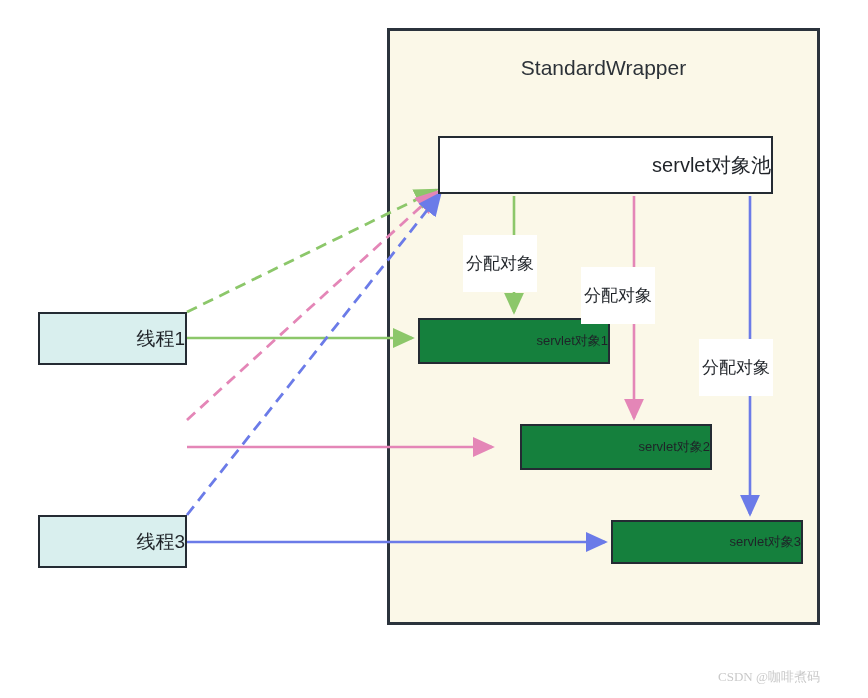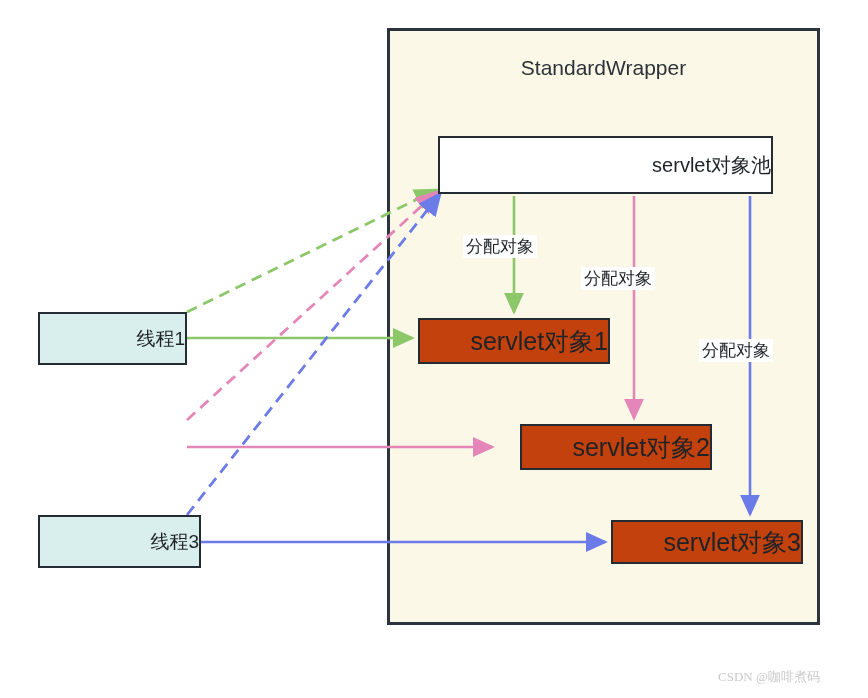--- a/index.html
+++ b/index.html
@@ -28,35 +28,35 @@
     display:block;
   }
   .panel-title{
     position:absolute;left:387px;top:56px;width:433px;
     text-align:center;font-size:21px;color:#2c3238;
   }
   .pool{
     left:438px;top:136px;width:335px;height:58px;
     background:#ffffff;font-size:20px;
   }
-  .sobj{background:#c2410c;font-size:25px;}
+  .sobj{background:#15803d;font-size:13px;}
   .sobj1{left:418px;top:318px;width:192px;height:46px;}
   .sobj2{left:520px;top:424px;width:192px;height:46px;}
   .sobj3{left:611px;top:520px;width:192px;height:44px;}
   .thread{background:#d9efee;font-size:19px;}
   .th1{left:38px;top:312px;width:149px;height:53px;padding-left:46px;}
   .th2{left:38px;top:420px;width:149px;height:53px;}
-  .th3{left:38px;top:515px;width:163px;height:53px;padding-left:24px;}
+  .th3{left:38px;top:515px;width:149px;height:53px;padding-left:24px;}
 
   .elabel{
     position:absolute;
     background:#ffffff;
     color:#1f2328;
     font-size:17px;
-    padding:1px 3px;
+    padding:18px 3px;
     white-space:nowrap;
     line-height:1.25;
   }
   .lab1{left:463px;top:235px;}
   .lab2{left:581px;top:267px;}
   .lab3{left:699px;top:339px;}
 
   .watermark{
     position:absolute;left:718px;top:668px;
     font-size:13px;color:#c9c9c9;white-space:nowrap;font-family:Liberation Serif, serif;

